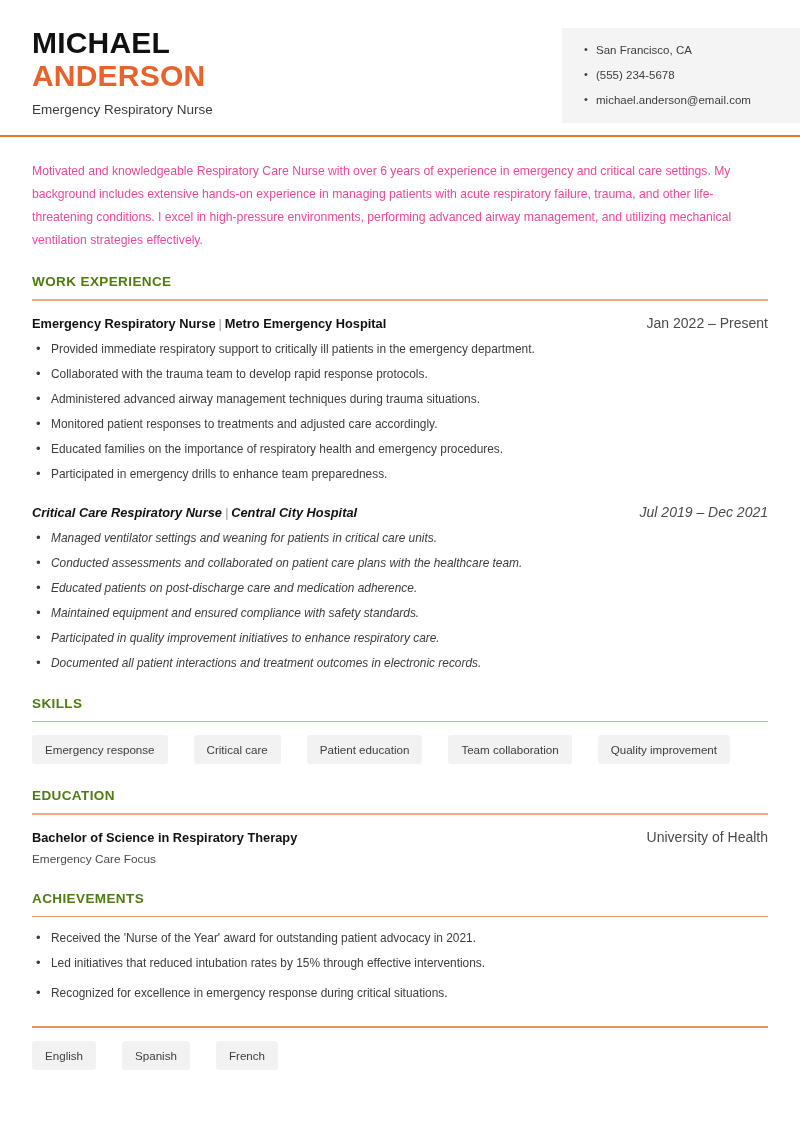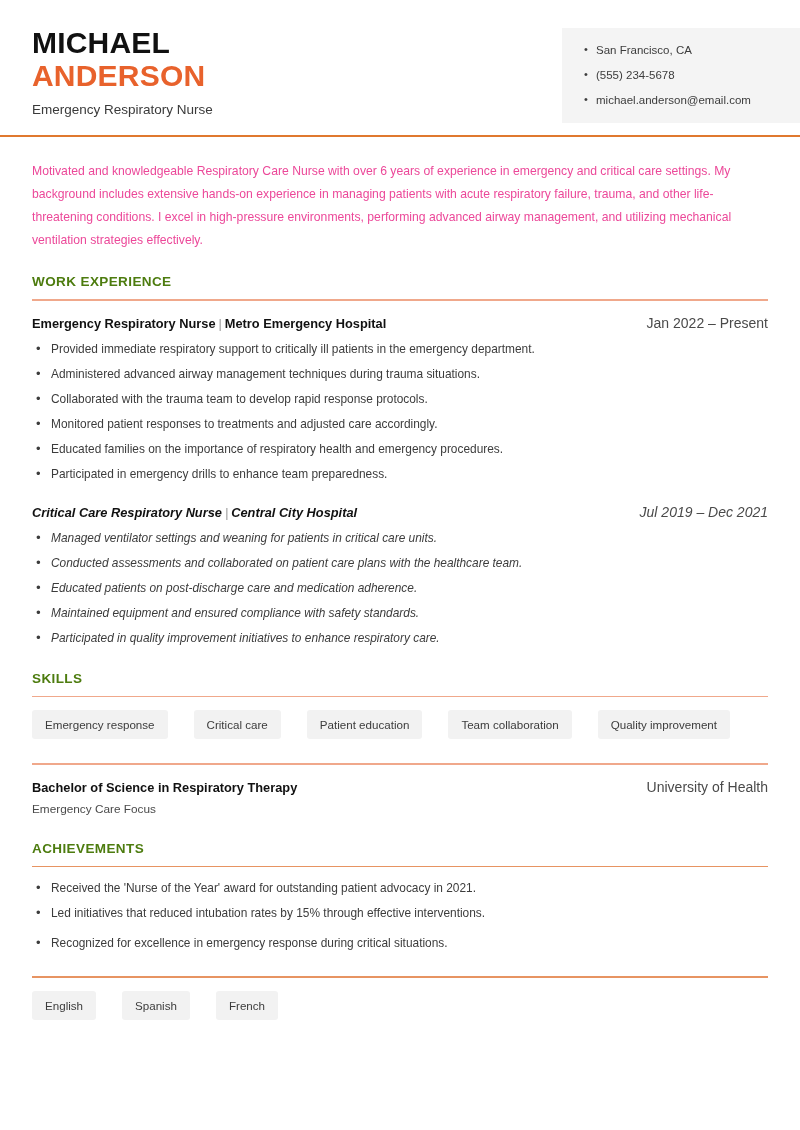--- a/index.html
+++ b/index.html
@@ -244,58 +244,60 @@
 
       <div class="entry">
         <div class="entry-head">
           <div class="entry-title">
             <span>Emergency Respiratory Nurse</span><span class="entry-sep">|</span><span class="entry-org">Metro Emergency Hospital</span>
           </div>
           <div class="entry-date">Jan 2022 – Present</div>
         </div>
         <ul class="bullets">
           <li class="bullet">Provided immediate respiratory support to critically ill patients in the emergency department.</li>
+          <li class="bullet">Collaborated with the trauma team to develop rapid response protocols.</li>
           <li class="bullet">Administered advanced airway management techniques during trauma situations.</li>
-          <li class="bullet">Collaborated with the trauma team to develop rapid response protocols.</li>
           <li class="bullet">Monitored patient responses to treatments and adjusted care accordingly.</li>
           <li class="bullet">Educated families on the importance of respiratory health and emergency procedures.</li>
           <li class="bullet">Participated in emergency drills to enhance team preparedness.</li>
         </ul>
       </div>
 
       <div class="entry" style="margin-top:20px;font-style:italic;">
         <div class="entry-head">
           <div class="entry-title">
             <span>Critical Care Respiratory Nurse</span><span class="entry-sep">|</span><span class="entry-org">Central City Hospital</span>
           </div>
           <div class="entry-date">Jul 2019 – Dec 2021</div>
         </div>
         <ul class="bullets">
           <li class="bullet">Managed ventilator settings and weaning for patients in critical care units.</li>
           <li class="bullet">Conducted assessments and collaborated on patient care plans with the healthcare team.</li>
           <li class="bullet">Educated patients on post-discharge care and medication adherence.</li>
           <li class="bullet">Maintained equipment and ensured compliance with safety standards.</li>
           <li class="bullet">Participated in quality improvement initiatives to enhance respiratory care.</li>
+          <li class="bullet">Documented all patient interactions and treatment outcomes in electronic records.</li>
         </ul>
       </div>
     </div>
 
     <div class="section" style="margin-top:24px;">
       <div class="section-title">SKILLS</div>
       <div class="section-rule"></div>
       <div class="chips">
         <span class="chip">Emergency response</span>
         <span class="chip">Critical care</span>
         <span class="chip">Patient education</span>
         <span class="chip">Team collaboration</span>
         <span class="chip">Quality improvement</span>
       </div>
     </div>
 
     <div class="section" style="margin-top:24px;">
+      <div class="section-title">EDUCATION</div>
       <div class="section-rule"></div>
       <div class="entry">
         <div class="entry-head">
           <div class="entry-title">Bachelor of Science in Respiratory Therapy</div>
           <div class="entry-date">University of Health</div>
         </div>
         <div class="entry-sub">Emergency Care Focus</div>
       </div>
     </div>
 

